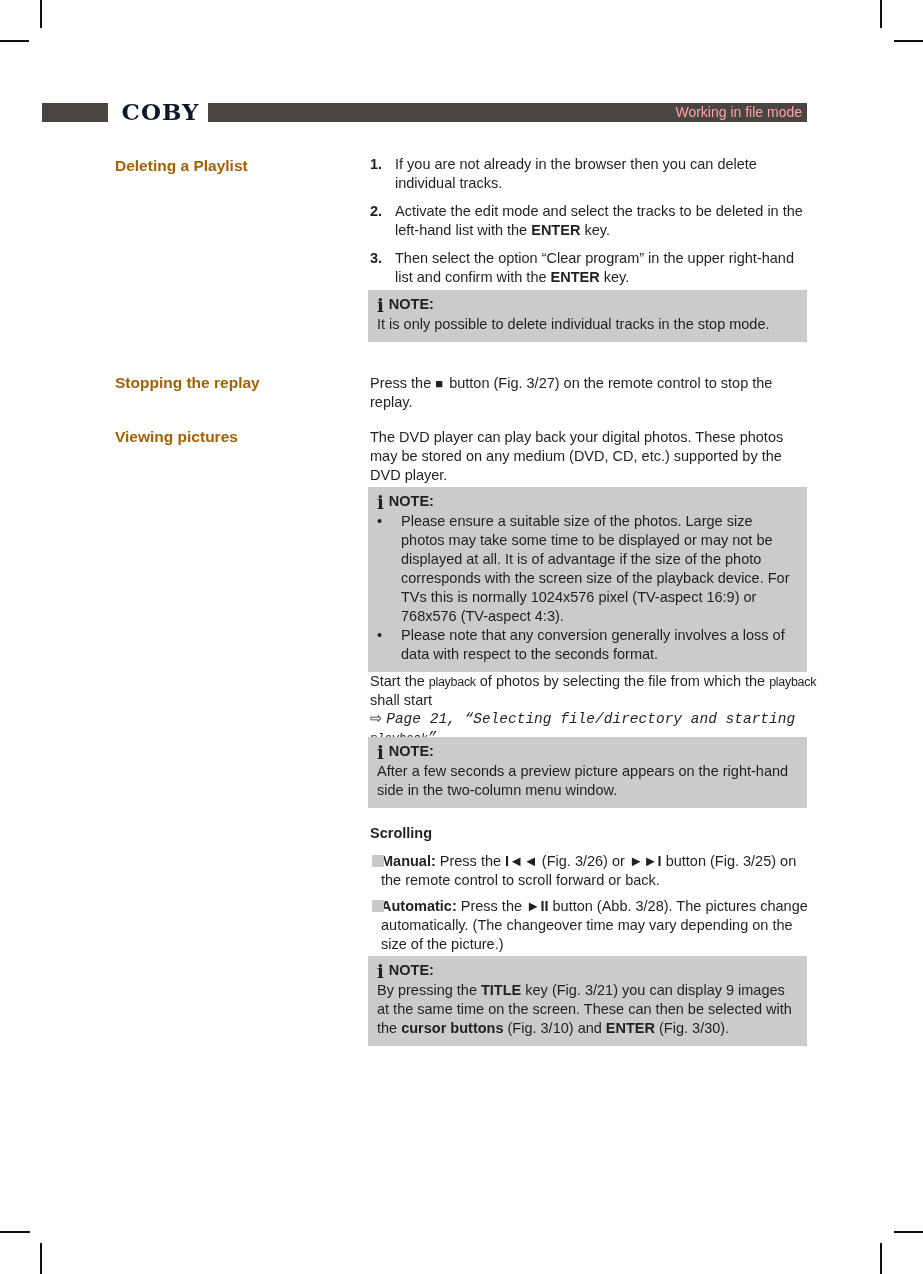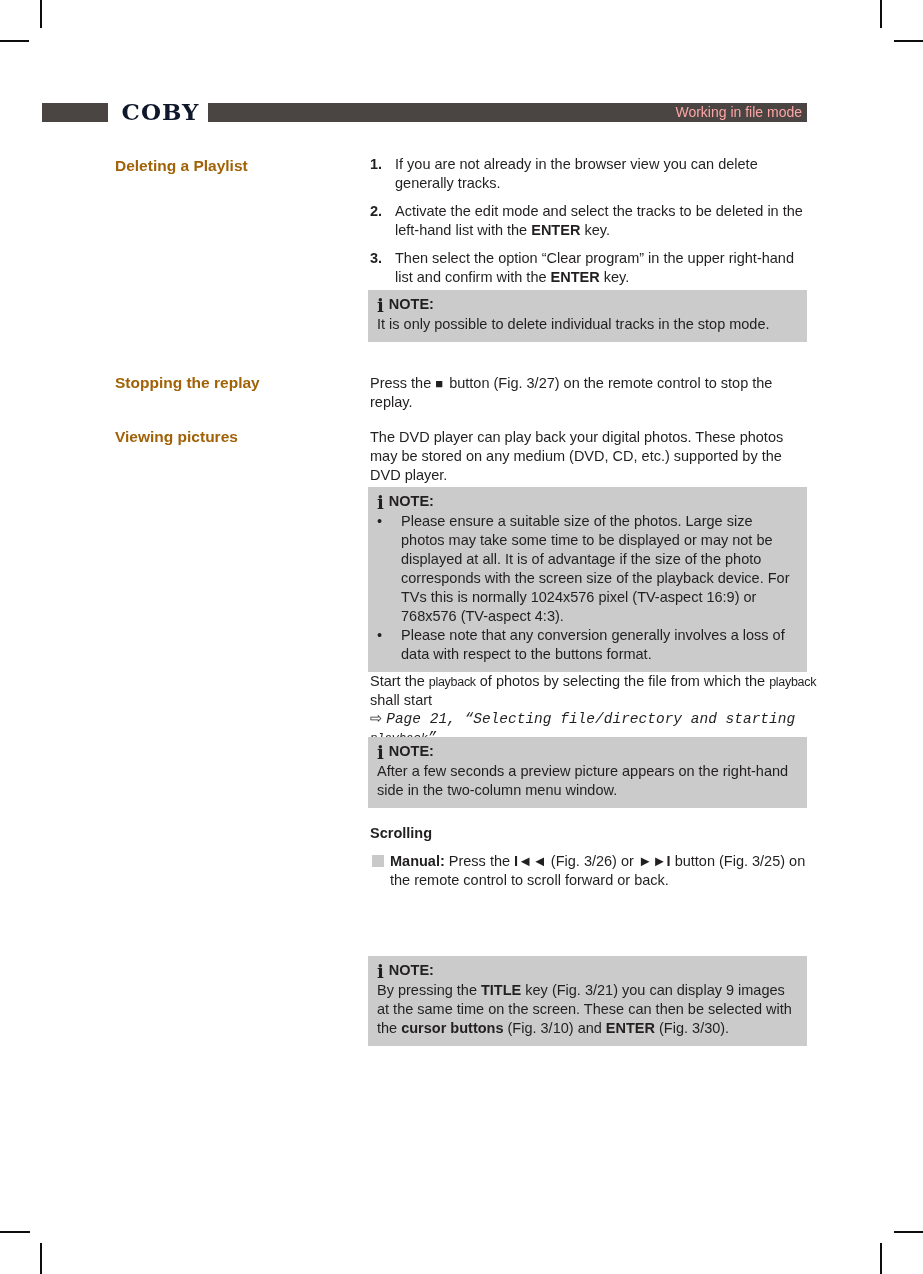--- a/index.html
+++ b/index.html
@@ -27,21 +27,21 @@
   .note-head{display:flex;align-items:flex-end;margin-bottom:1px;}
   .note-i{font-family:"DejaVu Serif","Liberation Serif",serif;font-weight:bold;
           font-size:18px;line-height:17px;margin-right:5px;}
   .note-label{font-weight:bold;font-size:14.5px;}
   .note-bullet{display:flex;}
   .note-bullet .mark{width:24px;flex:0 0 24px;text-align:left;}
   .note-bullet .txt{flex:1;}
   
   .sq-item{position:absolute;left:370px;width:438px;font-size:14.5px;line-height:19px;}
   .sq{position:absolute;left:2px;top:3px;width:12px;height:12px;background:#c9c9c9;}
-  .sq-item .txt{display:block;margin-left:20px;}
+  .sq-item .txt{display:block;margin-left:11px;}
   
   .s-b{font-weight:bold;}
   .s-i{font-style:italic;font-family:Liberation Mono, monospace;}
   .s-n{font-size:12.5px;letter-spacing:-0.3px;}
   .s-stop{font-size:13px;letter-spacing:2px;}
   .s-sym{font-style:normal;}
   .para{position:absolute;left:370px;width:450px;font-size:14.5px;line-height:18px;}
   .scroll-heading{position:absolute;left:370px;font-size:14.5px;font-weight:bold;}
 </style>
 </head>
@@ -61,21 +61,21 @@
   <div class="hdr-seg" style="left:42px;top:103px;width:66px;height:19px;"></div>
   <div class="brand">COBY</div>
   <div class="hdr-bar">
     <span class="hdr-title">Working in file mode</span>
   </div>
 
   <div class="col-heading" style="top:157px;">Deleting a Playlist</div>
   <div class="body-col" style="top:155px;">
     <div class="num-item">
       <span class="num">1.</span>
-      <span class="txt"><span>If you are not already in the browser view you can delete generally tracks.</span></span>
+      <span class="txt"><span>If you are not already in the browser then you can delete individual tracks.</span></span>
     </div>
     <div class="num-item">
       <span class="num">2.</span>
       <span class="txt"><span>Activate the edit mode and select the tracks to be deleted in the left-hand list with the </span><span class="s-b">ENTER</span><span> key.</span></span>
     </div>
     <div class="num-item">
       <span class="num">3.</span>
       <span class="txt"><span>Then select the option “Clear program” in the upper right-hand list and confirm with the </span><span class="s-b">ENTER</span><span> key.</span></span>
     </div>
   </div>
@@ -98,21 +98,21 @@
     <div class="note-head">
       <span class="note-i">i</span>
       <span class="note-label">NOTE:</span>
     </div>
     <div class="note-bullet">
       <span class="mark">•</span>
       <span class="txt"><span>Please ensure a suitable size of the photos. Large size photos may take some time to be displayed or may not be displayed at all. It is of advantage if the size of the photo corresponds with the screen size of the playback device. For TVs this is normally 1024x576 pixel (TV-aspect 16:9) or 768x576 (TV-aspect 4:3).</span></span>
     </div>
     <div class="note-bullet">
       <span class="mark">•</span>
-      <span class="txt"><span>Please note that any conversion generally involves a loss of data with respect to the buttons format.</span></span>
+      <span class="txt"><span>Please note that any conversion generally involves a loss of data with respect to the seconds format.</span></span>
     </div>
   </div>
 
   <div class="para" style="top:672px;">
     <div><span>Start the </span><span class="s-n">playback</span><span> of photos by selecting the file from which the </span><span class="s-n">playback</span><span> shall start</span></div>
     <div><span class="s-sym">⇨ </span><span class="s-i">Page 21, “Selecting file/directory and starting </span><span class="s-n s-i">playback</span><span class="s-i">”.</span></div>
   </div>
 
   <div class="note" style="top:737px;">
     <div class="note-head">
@@ -121,20 +121,24 @@
     </div>
     <div><span>After a few seconds a preview picture appears on the right-hand side in the two-column menu window.</span></div>
   </div>
 
   <div class="scroll-heading" style="top:825px;">Scrolling</div>
 
   <div class="sq-item" style="top:852px;">
     <span class="sq"></span>
     <span class="txt"><span class="s-b">Manual:</span><span> Press the </span><span class="s-b">I◄◄</span><span> (Fig. 3/26) or </span><span class="s-b">►►I</span><span> button (Fig. 3/25) on the remote control to scroll forward or back.</span></span>
   </div>
+  <div class="sq-item" style="top:897px;">
+    <span class="sq"></span>
+    <span class="txt"><span class="s-b">Automatic:</span><span> Press the  </span><span class="s-b">►II</span><span>  button (Abb. 3/28). The pictures change automatically. (The changeover time may vary depending on the size of the picture.)</span></span>
+  </div>
 
   <div class="note" style="top:956px;">
     <div class="note-head">
       <span class="note-i">i</span>
       <span class="note-label">NOTE:</span>
     </div>
     <div><span>By pressing the </span><span class="s-b">TITLE</span><span> key (Fig. 3/21) you can display 9 images at the same time on the screen. These can then be selected with the </span><span class="s-b">cursor buttons</span><span> (Fig. 3/10) and </span><span class="s-b">ENTER</span><span> (Fig. 3/30).</span></div>
   </div>
 
 </div>

